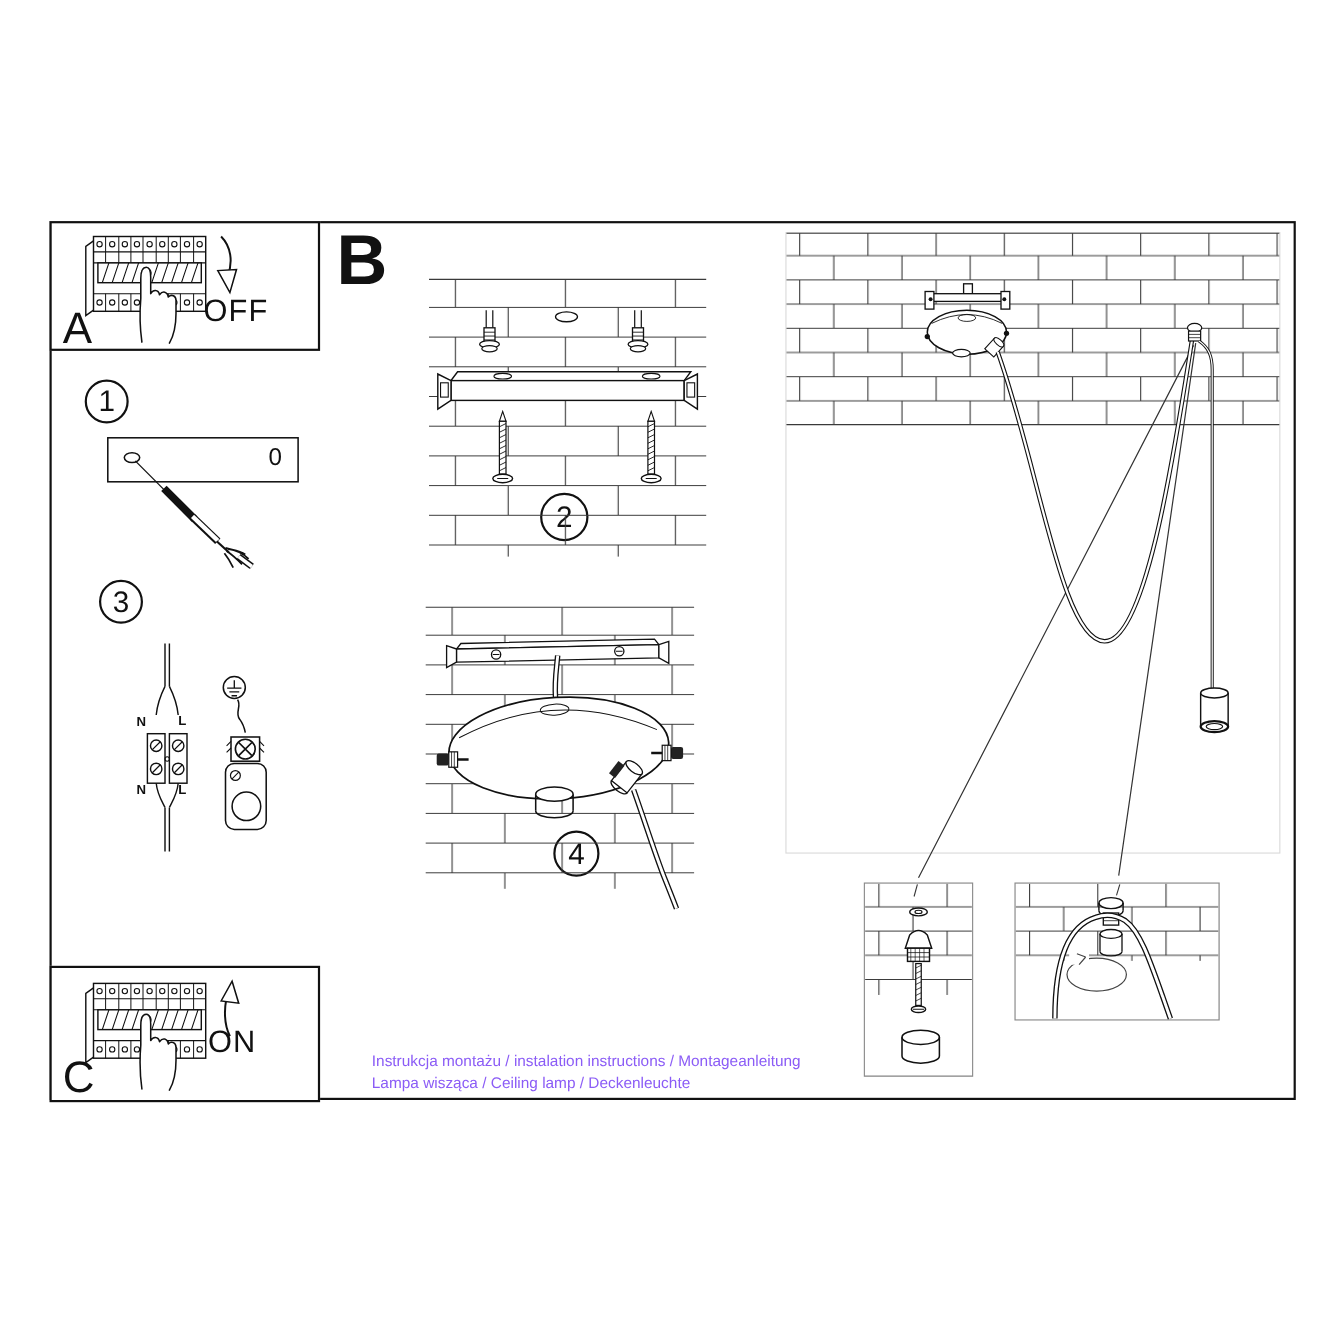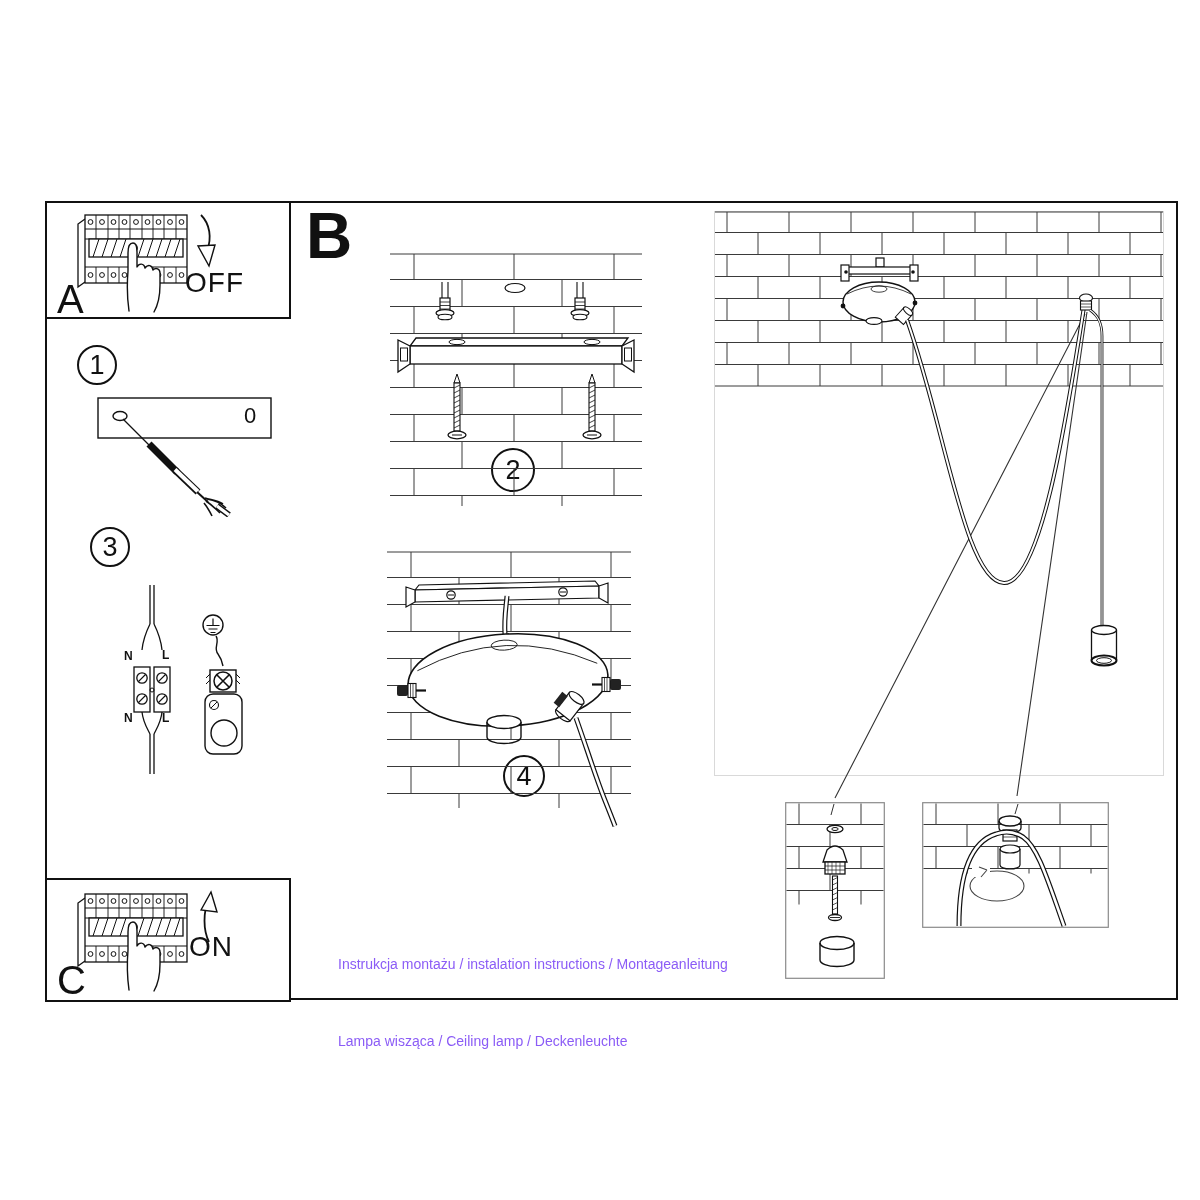--- a/index.html
+++ b/index.html
@@ -342,15 +342,15 @@
     <path d="M37,124 C37,72 48,40 74,32 Q88,27 101,35 C114,44 123,70 135,104 L142,124" stroke="#111" stroke-width="5" fill="none"></path>
     <path d="M37,124 C37,72 48,40 74,32 Q88,27 101,35 C114,44 123,70 135,104 L142,124" stroke="#fff" stroke-width="2.6" fill="none"></path>
     <g>
       <ellipse cx="75" cy="84" rx="27" ry="15" stroke="#444" stroke-width="1.1" fill="none"></ellipse>
       <rect x="50" y="61" width="18" height="14" fill="#fff" stroke="none"></rect>
       <path d="M65,68 L57,65 M65,68 L59,75" stroke="#444" stroke-width="1.1" fill="none"></path>
     </g>
   </svg>
 
   <span class="footer-text" style="top:956px">Instrukcja montażu / instalation instructions / Montageanleitung</span>
-  <span class="footer-text" style="top:1033px">Lampa wisząca / Ceiling lamp / Deckenleuchte</span>
+  <span class="footer-text" style="top:976px">Lampa wisząca / Ceiling lamp / Deckenleuchte</span>
 
 </div>
 
 </body></html>

